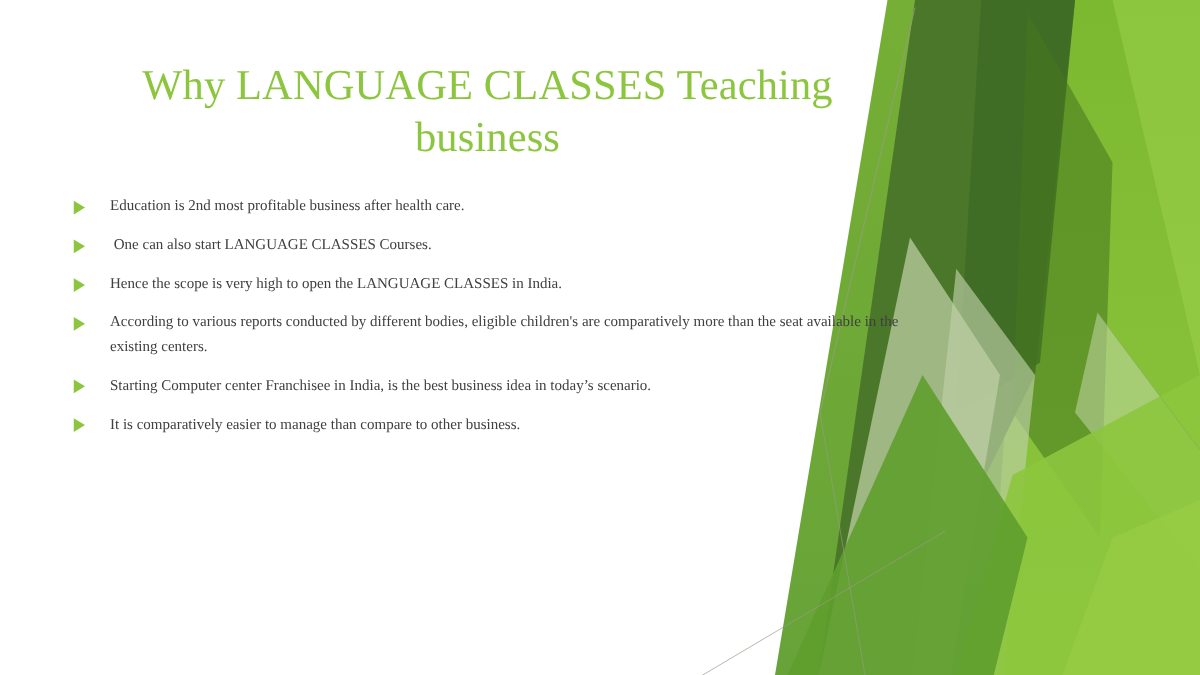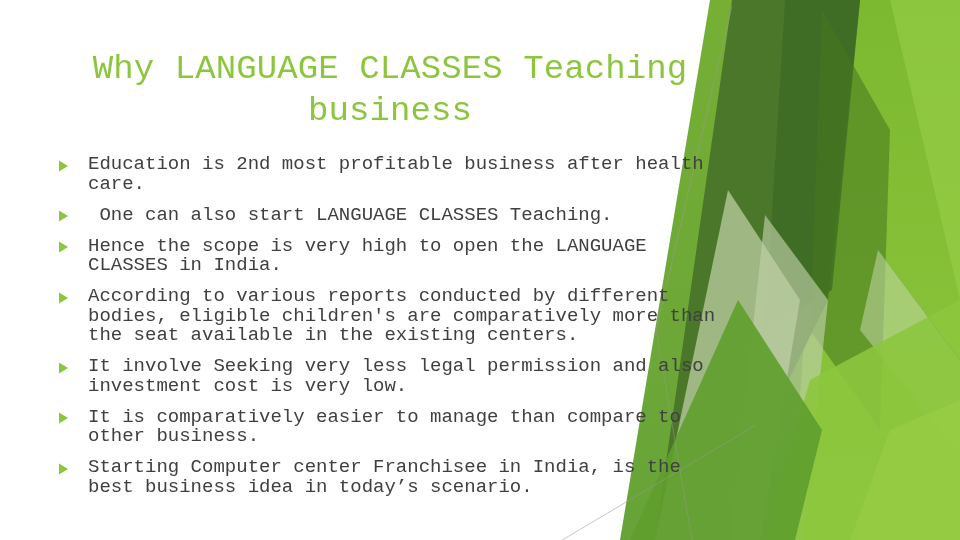--- a/index.html
+++ b/index.html
@@ -6,21 +6,21 @@
     margin: 0;
     padding: 0;
     background: #ffffff;
   }
   #slide {
     position: relative;
     width: 960px;
     height: 540px;
     background: #ffffff;
     overflow: hidden;
-    font-family: Liberation Mono, monospace;
+    font-family: Liberation Serif, serif;
   }
 
   
   #decor {
     position: absolute;
     top: 0;
     right: 0;
     width: 400px;
     height: 540px;
     pointer-events: none;
@@ -61,21 +61,21 @@
     flex: 0 0 30px;
     height: 17px;
     display: flex;
     align-items: center;
     justify-content: flex-start;
     padding-top: 2px;
   }
   .bullet-marker svg { display: block; }
   .bullet-text {
     flex: 1 1 auto;
-    font-size: 19px;
+    font-size: 12px;
     line-height: 19.5px;
     color: #404040;
     white-space: pre-wrap;
   }
 </style>
 </head>
 <body>
 
 <div id="slide">
 
@@ -146,21 +146,21 @@
       </span>
       <span class="bullet-text">Education is 2nd most profitable business after health care.</span>
     </li>
 
     <li class="bullet-row">
       <span class="bullet-marker">
         <svg width="11" height="12" viewBox="0 0 11 12">
             <polygon points="1,0.5 10,6 1,11.5" fill="#8CC63E"></polygon>
           </svg>
       </span>
-      <span class="bullet-text"> One can also start LANGUAGE CLASSES Teaching.</span>
+      <span class="bullet-text"> One can also start LANGUAGE CLASSES Courses.</span>
     </li>
 
 
     <li class="bullet-row">
       <span class="bullet-marker">
         <svg width="11" height="12" viewBox="0 0 11 12">
             <polygon points="1,0.5 10,6 1,11.5" fill="#8CC63E"></polygon>
           </svg>
       </span>
       <span class="bullet-text">Hence the scope is very high to open the LANGUAGE CLASSES in India.</span>
@@ -168,42 +168,34 @@
 
     <li class="bullet-row">
       <span class="bullet-marker">
         <svg width="11" height="12" viewBox="0 0 11 12">
             <polygon points="1,0.5 10,6 1,11.5" fill="#8CC63E"></polygon>
           </svg>
       </span>
       <span class="bullet-text">According to various reports conducted by different bodies, eligible children's are comparatively more than the seat available in the existing centers.</span>
     </li>
 
-    <li class="bullet-row">
-      <span class="bullet-marker">
-        <svg width="11" height="12" viewBox="0 0 11 12">
-            <polygon points="1,0.5 10,6 1,11.5" fill="#8CC63E"></polygon>
-          </svg>
-      </span>
-      <span class="bullet-text">It involve Seeking very less legal permission and also investment cost is very low.</span>
+
+    <li class="bullet-row">
+      <span class="bullet-marker">
+        <svg width="11" height="12" viewBox="0 0 11 12">
+            <polygon points="1,0.5 10,6 1,11.5" fill="#8CC63E"></polygon>
+          </svg>
+      </span>
+      <span class="bullet-text">Starting Computer center Franchisee in India, is the best business idea in today’s scenario.</span>
     </li>
 
     <li class="bullet-row">
       <span class="bullet-marker">
         <svg width="11" height="12" viewBox="0 0 11 12">
             <polygon points="1,0.5 10,6 1,11.5" fill="#8CC63E"></polygon>
           </svg>
       </span>
       <span class="bullet-text">It is comparatively easier to manage than compare to other business.</span>
     </li>
 
-    <li class="bullet-row">
-      <span class="bullet-marker">
-        <svg width="11" height="12" viewBox="0 0 11 12">
-            <polygon points="1,0.5 10,6 1,11.5" fill="#8CC63E"></polygon>
-          </svg>
-      </span>
-      <span class="bullet-text">Starting Computer center Franchisee in India, is the best business idea in today’s scenario.</span>
-    </li>
-
   </ul>
 
 </div>
 
 </body></html>

